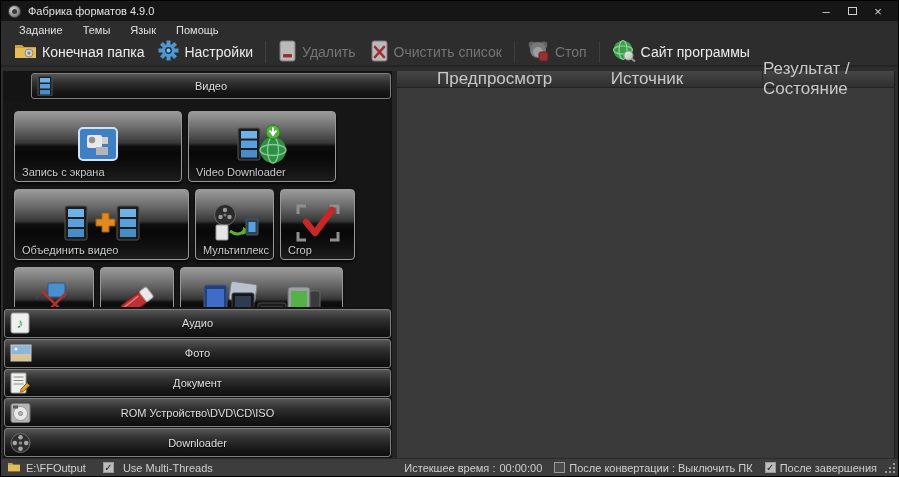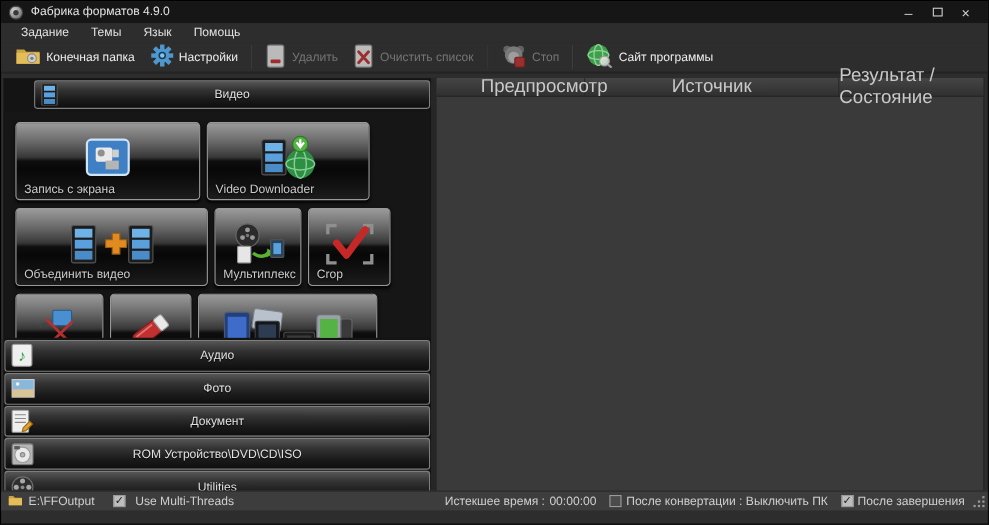--- a/index.html
+++ b/index.html
@@ -22,21 +22,21 @@
   .maxbox { width:9px; height:8px; border:1px solid #cfcfcf; display:inline-block; }
 
   
   .menubar { height:18px; display:flex; align-items:center; padding-left:8px;
     font-size:11px; color:#e0e0e0; background:#2d2d2d; }
   .menu-item { padding:2px 10px; }
 
   
   .toolbar { height:28px; display:flex; align-items:center; padding:0 6px;
     background:#2d2d2d; border-bottom:2px solid #242424; }
-  .tb-btn { display:flex; align-items:center; gap:5px; font-size:11px; color:#ececec;
+  .tb-btn { display:flex; align-items:center; gap:5px; font-size:14px; color:#ececec;
     padding:1px 7px; white-space:nowrap; }
   .tb-btn.disabled { color:#757575; }
   .tb-btn.disabled svg { opacity:.8; }
   .tb-sep { width:1px; height:22px; background:#1d1d1d; border-right:1px solid #3e3e3e; margin:0 5px; }
 
   
   .sidebar { position:absolute; left:2px; top:70px; width:389px; bottom:18px;
     background:#141414; display:flex; flex-direction:column; padding:2px 1px 1px 1px; }
   .cat-bar { border:1px solid #7e7e7e; border-radius:3px; position:relative;
     background:linear-gradient(180deg,#565656 0%,#333 32%,#1a1a1a 70%,#0e0e0e 100%);
@@ -67,21 +67,21 @@
   .lv-header { display:flex; height:17px; flex:none;
     background:linear-gradient(180deg,#454545,#303030); border-bottom:1px solid #232323;
     font-size:17px; color:#c9c9c9;padding-left:32px; }
   .lv-col { display:flex; align-items:center; border-right:1px solid #2a2a2a; height:100%; }
   .col-preview { width:103px; padding-left:8px; }
   .col-source { width:231px; justify-content:center; }
   .col-result { flex:1; justify-content:center; border-right:none; }
   .lv-body { flex:1; }
 
   
-  .statusbar { position:absolute; left:0; right:0; bottom:12px; height:18px; background:#3d3d3d;
+  .statusbar { position:absolute; left:0; right:0; bottom:0; height:18px; background:#3d3d3d;
     border-top:1px solid #2a2a2a; display:flex; align-items:center; font-size:11px;
     color:#cfcfcf; padding:0 3px 0 6px; }
   .sb-left { display:flex; align-items:center; gap:5px; }
   .sb-right { margin-left:auto; display:flex; align-items:center; }
   .checkbox { width:11px; height:11px; border:1px solid #9a9a9a; background:#bdbdbd;
     color:#1d1d1d; font-size:10px; line-height:10px; text-align:center; flex:none; }
   .checkbox.unchecked { background:#4c4c4c; }
   .cb-label { margin-left:4px; }
   .gap-l { margin-left:12px; }
   .grip { width:10px; height:10px; margin-left:8px; position:relative; }
@@ -339,21 +339,21 @@
         <span class="cat-icon">
             <svg width="21" height="21" viewBox="0 0 21 21">
           <circle cx="10.5" cy="10.5" r="9.5" fill="#2e2e2e" stroke="#6e6e6e"></circle>
           <circle cx="10.5" cy="4.8" r="2.3" fill="#a8a8a8"></circle>
           <circle cx="10.5" cy="16.2" r="2.3" fill="#a8a8a8"></circle>
           <circle cx="4.8" cy="10.5" r="2.3" fill="#a8a8a8"></circle>
           <circle cx="16.2" cy="10.5" r="2.3" fill="#a8a8a8"></circle>
           <circle cx="10.5" cy="10.5" r="1.7" fill="#888"></circle>
         </svg>
           </span>
-        <span class="cat-label">Utilities</span>
+        <span class="cat-label">Downloader</span>
       </div>
     </div>
   </div>
 
   <div class="splitter"></div>
 
   <div class="listview">
     <div class="lv-header">
       <div class="lv-col col-preview">Предпросмотр</div>
       <div class="lv-col col-source">Источник</div>

